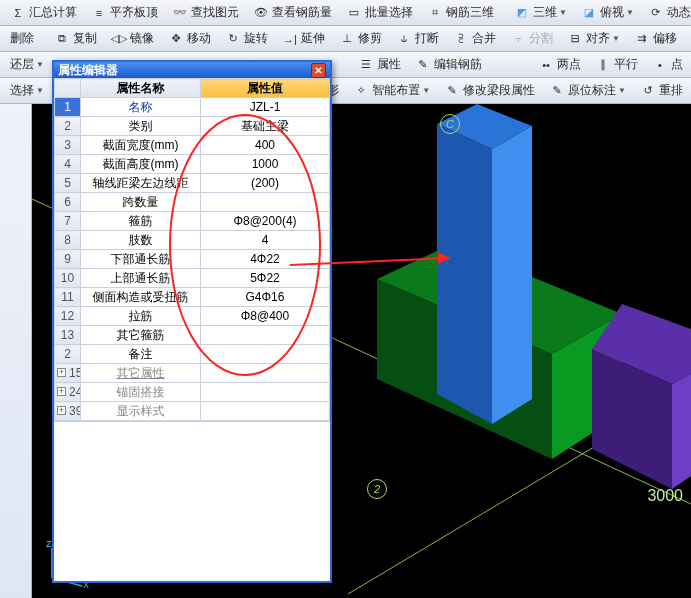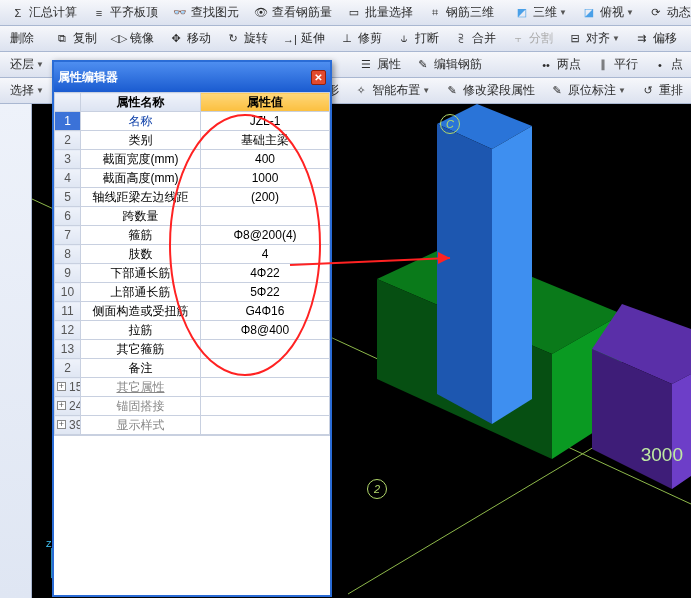--- a/index.html
+++ b/index.html
@@ -54,21 +54,21 @@
   
   .dialog {
     position:absolute; left:52px; top:60px;
     width:280px;
     background:#fff;
     border:2px solid #2a6cd6;
     box-shadow:2px 2px 6px rgba(0,0,0,0.4);
     z-index:100;
   }
   .dialog-title {
-    height:30px; background:linear-gradient(#4e8ef0,#1a5bd0);
+    height:16px; background:linear-gradient(#4e8ef0,#1a5bd0);
     color:#fff; font-weight:bold;
     display:flex; align-items:center; justify-content:space-between;
     padding:0 4px;
   }
   .dialog-close {
     width:15px; height:15px; background:#e24a2e;
     border:1px solid #8f1f0c; border-radius:2px;
     color:#fff; font-size:10px; line-height:13px; text-align:center;
     cursor:pointer;
   }
@@ -104,21 +104,21 @@
   .axis-gizmo {
     position:absolute; left:10px; bottom:10px; width:50px; height:50px;
     color:#8cf; font-size:11px;
   }
   .marker-circle {
     position:absolute; width:20px; height:20px; border:1px solid #b2d86b;
     border-radius:50%; color:#b2d86b; font-size:11px;
     display:flex; align-items:center; justify-content:center;
     font-style:italic;
   }
-  .dist-label { position:absolute; color:#bfeaa3; font-size:19px; }
+  .dist-label { position:absolute; color:#bfeaa3; font-size:16px;margin-top:43px; }
 </style>
 </head>
 <body>
 
 <div class="toolbar-row">
   <span class="tb-item">
       <span class="tb-icon">Σ</span>
       <span>汇总计算</span>
     </span>
   <span class="tb-item">

